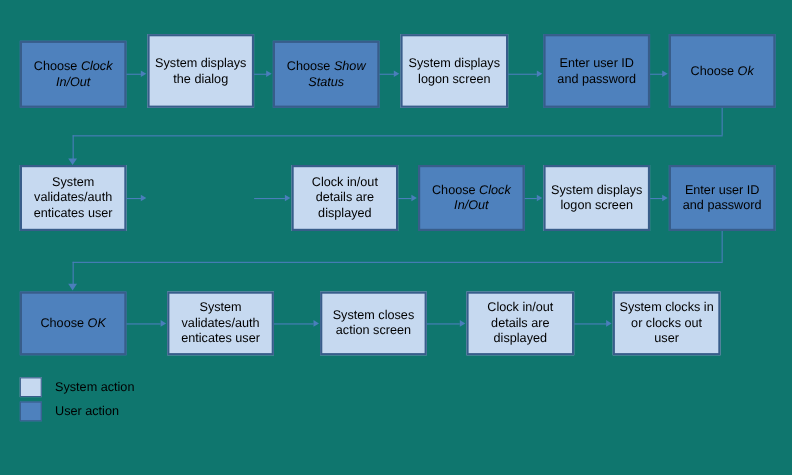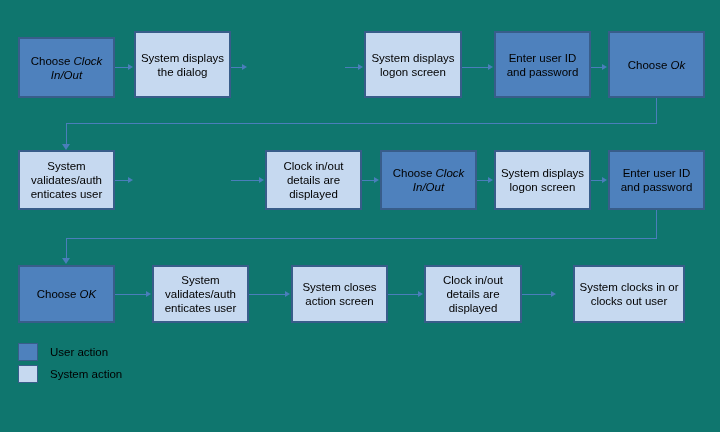--- a/index.html
+++ b/index.html
@@ -103,20 +103,23 @@
 <div id="canvas">
 
   <div class="node user" style="left:18px; top:37px; width:97px; height:61px;">
     <span class="lbl">Choose <i>Clock In/Out</i></span>
   </div>
 
   <div class="node system" style="left:134px; top:31px; width:97px; height:67px;">
     <span class="lbl">System displays the dialog</span>
   </div>
 
+  <div class="node user" style="left:248px; top:37px; width:97px; height:61px;">
+    <span class="lbl">Choose <i>Show Status</i></span>
+  </div>
 
   <div class="node system" style="left:364px; top:31px; width:98px; height:67px;">
     <span class="lbl">System displays logon screen</span>
   </div>
 
   <div class="node user" style="left:494px; top:31px; width:97px; height:67px;">
     <span class="lbl">Enter user ID and password</span>
   </div>
 
   <div class="node user" style="left:608px; top:31px; width:97px; height:67px;">
@@ -193,40 +196,40 @@
   </div>
 
   <div class="node system" style="left:291px; top:265px; width:97px; height:58px;">
     <span class="lbl">System closes action screen</span>
   </div>
 
   <div class="node system" style="left:424px; top:265px; width:98px; height:58px;">
     <span class="lbl">Clock in/out details are displayed</span>
   </div>
 
-  <div class="node system" style="left:557px; top:265px; width:112px; height:58px;margin-left:16px;">
+  <div class="node system" style="left:557px; top:265px; width:98px; height:58px;">
     <span class="lbl">System clocks in or clocks out user</span>
   </div>
 
   <div class="conn-h" style="left:115px; top:294px; width:31px;"></div>
   <div class="arrow-r" style="left:146px; top:291px;"></div>
 
   <div class="conn-h" style="left:249px; top:294px; width:36px;"></div>
   <div class="arrow-r" style="left:285px; top:291px;"></div>
 
   <div class="conn-h" style="left:388px; top:294px; width:30px;"></div>
   <div class="arrow-r" style="left:418px; top:291px;"></div>
 
   <div class="conn-h" style="left:522px; top:294px; width:29px;"></div>
   <div class="arrow-r" style="left:551px; top:291px;"></div>
 
   <div id="legend">
+    <div class="legend-row">
+      <div class="legend-swatch system"></div>
+      <div class="legend-label">System action</div>
+    </div>
     <div class="legend-row">
       <div class="legend-swatch user"></div>
       <div class="legend-label">User action</div>
     </div>
-    <div class="legend-row">
-      <div class="legend-swatch system"></div>
-      <div class="legend-label">System action</div>
-    </div>
   </div>
 
 </div>
 
 </body></html>

